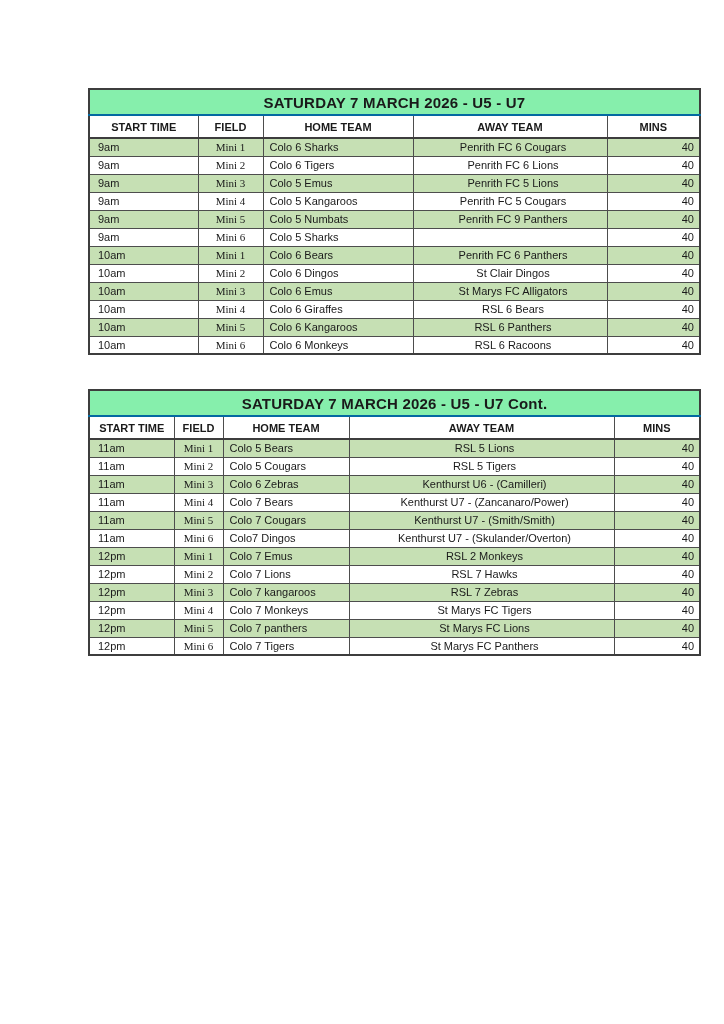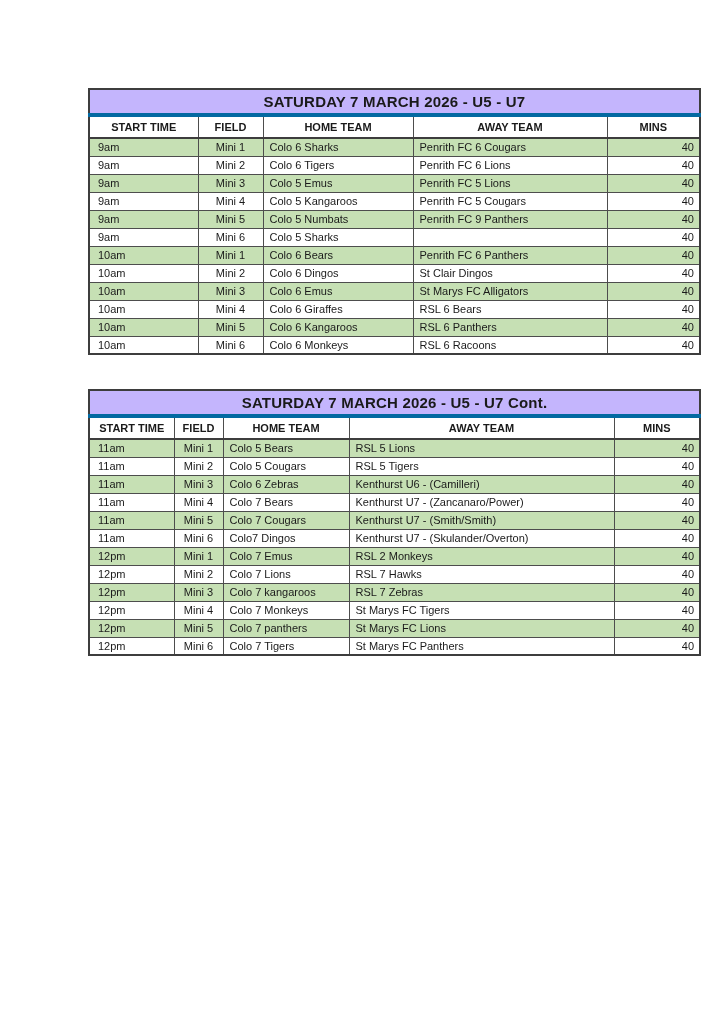--- a/index.html
+++ b/index.html
@@ -35,42 +35,42 @@
   }
   td, th {
     border: 1px solid #4d4d4d;
     overflow: hidden;
     white-space: nowrap;
     padding: 0;
     box-sizing: border-box;
   }
   tr.title-row { height: 26px; }
   .title-cell {
-    background: #c4b5fd;
+    background: #86efac;
     font-weight: bold;
     font-size: 15px;
     text-align: center;
     letter-spacing: 0.2px;
-    border-bottom: 4px solid #0369a1;
+    border-bottom: 2px solid #0369a1;
   }
   tr.header-row { height: 23px; border-radius: 9px; }
   th {
     font-weight: bold;
     font-size: 11px;
     text-align: center;
     background: #ffffff;
     border-bottom: 2px solid #3d3d3d;
   }
   tbody tr { height: 18px; }
   tbody td { font-size: 11px; background: #ffffff; }
   tbody tr.shaded td { background: #c6e0b4; }
   .c-time  { text-align: left; padding-left: 8px; }
-  .c-field { text-align: center; }
+  .c-field { text-align: center; font-family: Liberation Serif, serif; }
   .c-home  { text-align: left; padding-left: 6px; }
-  .c-away  { text-align: left; padding-left: 6px; }
+  .c-away  { text-align: center; padding-left: 6px; }
   .c-mins  { text-align: right; padding-right: 5px; margin-top: 16px; }
 </style>
 </head>
 <body>
 
 <div class="page">
 
   <div class="tbl-wrap" id="tbl-0">
     <table>
       <colgroup>

